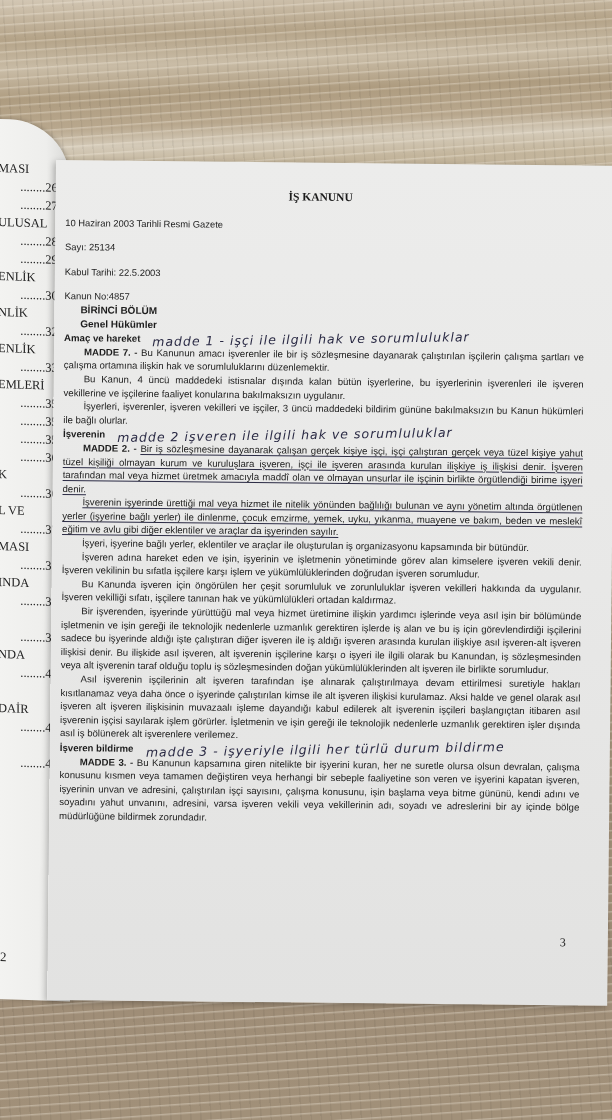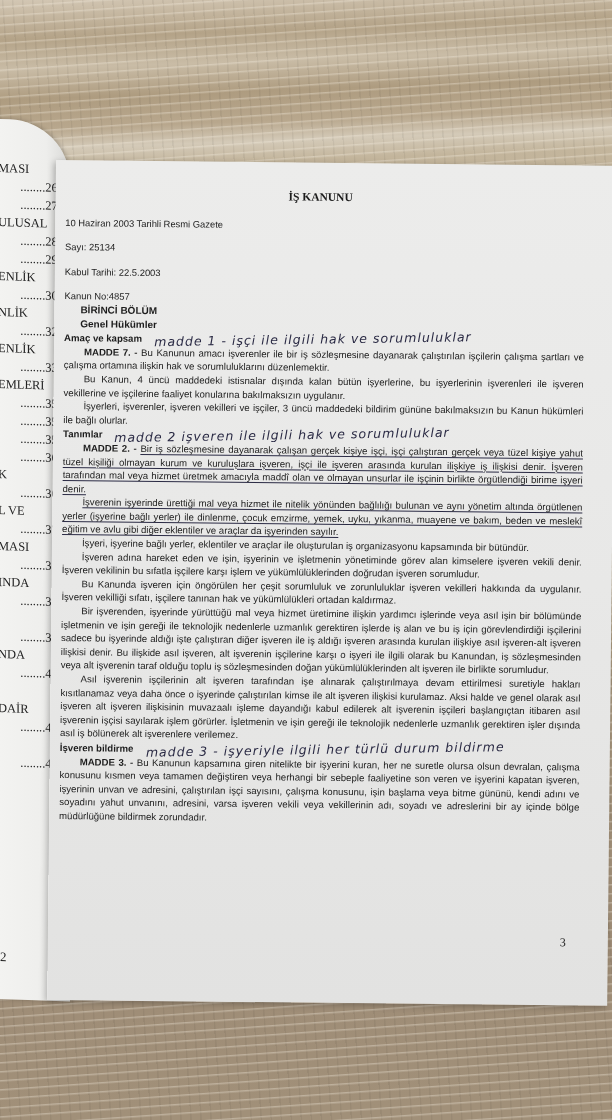--- a/index.html
+++ b/index.html
@@ -101,29 +101,29 @@
   <div class="content">
     <div class="title">İŞ KANUNU</div>
     <div class="meta">10 Haziran 2003 Tarihli Resmi Gazete</div>
     <div class="meta">Sayı: 25134</div>
     <div class="meta">Kabul Tarihi: 22.5.2003</div>
     <div class="meta last">Kanun No:4857</div>
     <div class="section">BİRİNCİ BÖLÜM</div>
     <div class="section">Genel Hükümler</div>
 
     <div class="heading">
-      <span>Amaç ve kapsam</span>
+      <span>Amaç ve hareket</span>
       <span class="handnote">madde 1 - işçi ile ilgili hak ve sorumluluklar</span>
     </div>
     <p class="indent"><span class="madde">MADDE 7. -</span> <span>Bu Kanunun amacı işverenler ile bir iş sözleşmesine dayanarak çalıştırılan işçilerin çalışma şartları ve çalışma ortamına ilişkin hak ve sorumluluklarını düzenlemektir.</span></p>
     <p class="indent">Bu Kanun, 4 üncü maddedeki istisnalar dışında kalan bütün işyerlerine, bu işyerlerinin işverenleri ile işveren vekillerine ve işçilerine faaliyet konularına bakılmaksızın uygulanır.</p>
     <p class="indent">İşyerleri, işverenler, işveren vekilleri ve işçiler, 3 üncü maddedeki bildirim gününe bakılmaksızın bu Kanun hükümleri ile bağlı olurlar.</p>
 
     <div class="heading">
-      <span>Tanımlar</span>
+      <span>İşverenin</span>
       <span class="handnote">madde 2 işveren ile ilgili hak ve sorumluluklar</span>
     </div>
     <p class="indent"><span class="madde">MADDE 2. -</span> <span class="ul">Bir iş sözleşmesine dayanarak çalışan gerçek kişiye işçi, işçi çalıştıran gerçek veya tüzel kişiye yahut tüzel kişiliği olmayan kurum ve kuruluşlara işveren, işçi ile işveren arasında kurulan ilişkiye iş ilişkisi denir. İşveren tarafından mal veya hizmet üretmek amacıyla maddî olan ve olmayan unsurlar ile işçinin birlikte örgütlendiği birime işyeri denir.</span></p>
     <p class="indent ul">İşverenin işyerinde ürettiği mal veya hizmet ile nitelik yönünden bağlılığı bulunan ve aynı yönetim altında örgütlenen yerler (işyerine bağlı yerler) ile dinlenme, çocuk emzirme, yemek, uyku, yıkanma, muayene ve bakım, beden ve meslekî eğitim ve avlu gibi diğer eklentiler ve araçlar da işyerinden sayılır.</p>
     <p class="indent">İşyeri, işyerine bağlı yerler, eklentiler ve araçlar ile oluşturulan iş organizasyonu kapsamında bir bütündür.</p>
     <p class="indent">İşveren adına hareket eden ve işin, işyerinin ve işletmenin yönetiminde görev alan kimselere işveren vekili denir. İşveren vekilinin bu sıfatla işçilere karşı işlem ve yükümlülüklerinden doğrudan işveren sorumludur.</p>
     <p class="indent">Bu Kanunda işveren için öngörülen her çeşit sorumluluk ve zorunluluklar işveren vekilleri hakkında da uygulanır. İşveren vekilliği sıfatı, işçilere tanınan hak ve yükümlülükleri ortadan kaldırmaz.</p>
     <p class="indent">Bir işverenden, işyerinde yürüttüğü mal veya hizmet üretimine ilişkin yardımcı işlerinde veya asıl işin bir bölümünde işletmenin ve işin gereği ile teknolojik nedenlerle uzmanlık gerektiren işlerde iş alan ve bu iş için görevlendirdiği işçilerini sadece bu işyerinde aldığı işte çalıştıran diğer işveren ile iş aldığı işveren arasında kurulan ilişkiye asıl işveren-alt işveren ilişkisi denir. Bu ilişkide asıl işveren, alt işverenin işçilerine karşı o işyeri ile ilgili olarak bu Kanundan, iş sözleşmesinden veya alt işverenin taraf olduğu toplu iş sözleşmesinden doğan yükümlülüklerinden alt işveren ile birlikte sorumludur.</p>
     <p class="indent">Asıl işverenin işçilerinin alt işveren tarafından işe alınarak çalıştırılmaya devam ettirilmesi suretiyle hakları kısıtlanamaz veya daha önce o işyerinde çalıştırılan kimse ile alt işveren ilişkisi kurulamaz. Aksi halde ve genel olarak asıl işveren alt işveren ilişkisinin muvazaalı işleme dayandığı kabul edilerek alt işverenin işçileri başlangıçtan itibaren asıl işverenin işçisi sayılarak işlem görürler. İşletmenin ve işin gereği ile teknolojik nedenlerle uzmanlık gerektiren işler dışında asıl iş bölünerek alt işverenlere verilemez.</p>
 

